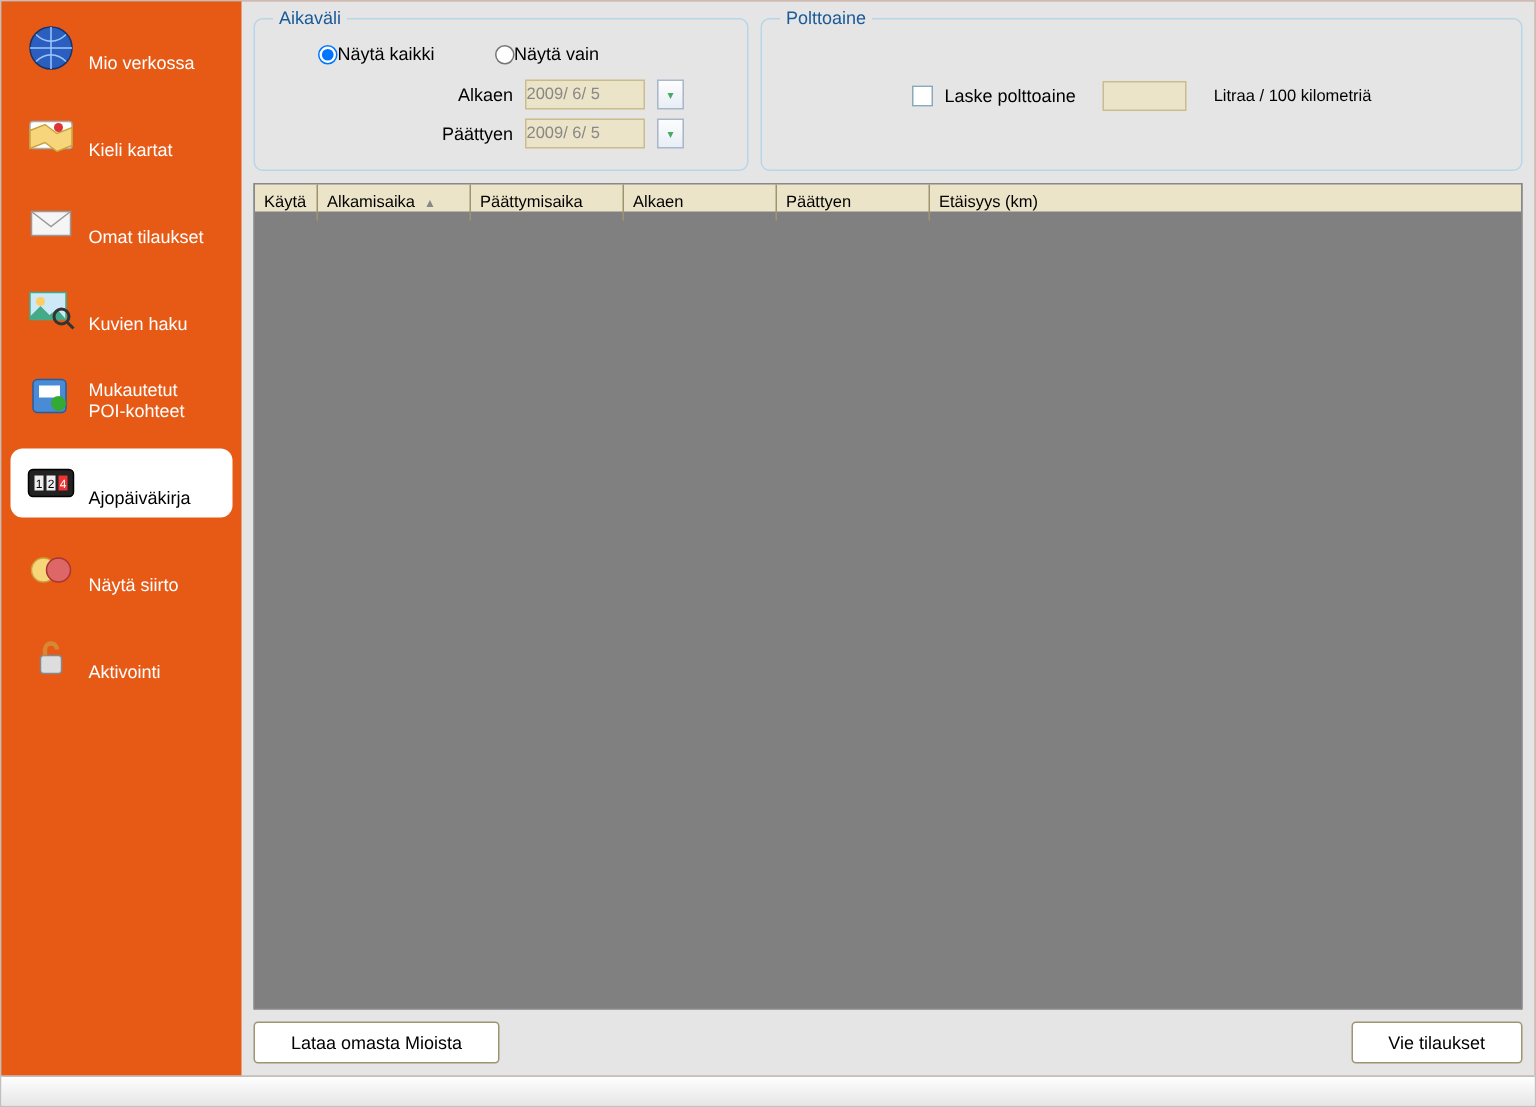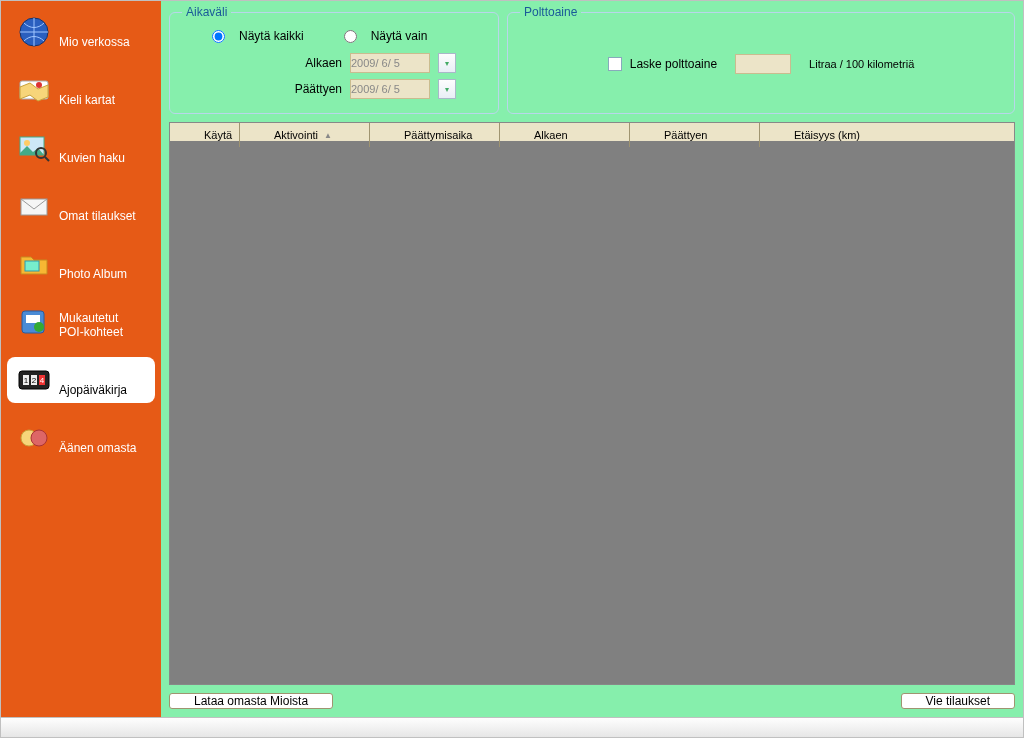--- a/index.html
+++ b/index.html
@@ -9,42 +9,42 @@
 .menubar .menu-item { margin-right: 20px; cursor: pointer; }
 .menubar .spacer { flex: 1; }
 .win-controls { display: flex; gap: 2px; }
 .win-btn { width: 18px; height: 16px; background: linear-gradient(#fdeee0,#f7c39a); border: 1px solid #c77c3f; border-radius: 3px; display: flex; align-items: center; justify-content: center; font-size: 9px; color: #8a4a1f; cursor: pointer; }
 .body { flex: 1; display: flex; background: #e65a16; }
 .sidebar { width: 160px; background: #e65a16; padding-top: 8px; display: flex; flex-direction: column; gap: 12px; }
 .side-item { display: flex; align-items: flex-end; gap: 8px; padding: 6px 10px; color: #fff; font-size: 12px; cursor: pointer; border-radius: 8px; margin: 0 6px; }
 .side-item.active { background: #fff; color: #000; }
 .side-icon { width: 34px; height: 34px; display: flex; align-items: center; justify-content: center; }
 .side-icon svg { width: 34px; height: 34px; }
-.main { flex: 1; background: #86efac; display: flex; flex-direction: column; padding: 4px 8px 8px 8px; }
+.main { flex: 1; background: #e5e5e5; display: flex; flex-direction: column; padding: 4px 8px 8px 8px; }
 .top-row { display: flex; gap: 8px; }
 fieldset { border: 1px solid #b8d6ea; border-radius: 6px; padding: 10px 12px 14px 12px; }
 legend { color: #1a5a99; font-size: 12px; padding: 0 4px; }
 .fs-aikavali { flex: 0 0 330px; }
 .fs-polttoaine { flex: 1; display: flex; align-items: center; justify-content: center; gap: 18px; }
 .radio-row { display: flex; align-items: center; gap: 40px; margin-bottom: 10px; padding-left: 30px; }
-.radio-row label { display: flex; align-items: center; gap: 14px; font-size: 12px; }
+.radio-row label { display: flex; align-items: center; gap: 0; font-size: 12px; }
 .date-row { display: flex; align-items: center; gap: 8px; margin-top: 6px; padding-left: 110px; }
 .date-row .lbl { width: 50px; text-align: right; font-size: 12px; }
 .date-input { width: 80px; height: 20px; background: #ece4c8; border: 1px solid #c9bc8f; color: #888; font-size: 11px; padding: 0 0; display: flex; align-items: center; }
 .date-dd { width: 18px; height: 20px; border: 1px solid #a9b7c9; background: linear-gradient(#fdfdfd,#e8eef6); display: flex; align-items: center; justify-content: center; color: #4a6; font-size: 8px; cursor: pointer; }
 .chk { display: flex; align-items: center; gap: 8px; font-size: 12px; }
 .chkbox { width: 14px; height: 14px; border: 1px solid #8ab; background: #fff; }
 .num-input { width: 56px; height: 20px; background: #ece4c8; border: 1px solid #c9bc8f; }
 .grid-wrap { flex: 1; margin-top: 8px; border: 1px solid #888; background: #808080; display: flex; flex-direction: column; }
 .grid-header { height: 18px; display: flex; background: #ece4c8; }
-.gh-cell { border-right: 1px solid #9f9470; padding: 12px 6px; font-size: 11px; color: #000; display: flex; align-items: center; margin-left: 28px; }
+.gh-cell { border-right: 1px solid #9f9470; padding: 12px 6px; font-size: 11px; color: #000; display: flex; align-items: center; }
 .gh-sort { margin-left: 6px; color: #888; font-size: 8px; }
 .grid-body { flex: 1; }
 .bottom-row { display: flex; gap: 20px; margin-top: 8px; }
-.btn { height: 16px; padding: 0 24px; background: #fff; border: 1px solid #9f9470; border-radius: 3px; font-size: 12px; cursor: pointer; display: flex; align-items: center; justify-content: center; min-width: 140px; }
+.btn { height: 28px; padding: 0 24px; background: #fff; border: 1px solid #9f9470; border-radius: 3px; font-size: 12px; cursor: pointer; display: flex; align-items: center; justify-content: center; min-width: 140px; }
 .bottom-row .spacer { flex: 1; }
 .statusbar { height: 20px; background: linear-gradient(#fefefe,#e6e6e6); border-top: 1px solid #c0c0c0; }
 </style>
 </head>
 <body>
 
 <div class="window">
 
 
   <div class="body">
@@ -65,46 +65,37 @@
               <rect x="3" y="8" width="28" height="18" rx="2" fill="#fff" stroke="#aaa"></rect>
               <path d="M3 14l10-4 8 6 10-4v12l-10 4-8-6-10 4z" fill="#f7d57a" stroke="#c9a23a"></path>
               <circle cx="22" cy="12" r="3" fill="#d33"></circle>
             </svg>
         </span>
         <span>Kieli kartat</span>
       </div>
       <div class="side-item">
         <span class="side-icon">
           <svg viewBox="0 0 34 34">
+              <rect x="4" y="10" width="26" height="16" fill="#f5f5f5" stroke="#999"></rect>
+              <path d="M4 10l13 10 13-10" fill="none" stroke="#999"></path>
+            </svg>
+        </span>
+        <span>Omat tilaukset</span>
+      </div>
+      <div class="side-item">
+        <span class="side-icon">
+          <svg viewBox="0 0 34 34">
               <rect x="3" y="6" width="24" height="18" fill="#cde8f7" stroke="#4a8"></rect>
               <circle cx="10" cy="12" r="3" fill="#fc6"></circle>
               <path d="M3 22l7-7 6 6 5-4 6 7H3z" fill="#4a8"></path>
               <circle cx="24" cy="22" r="5" fill="none" stroke="#333" stroke-width="2"></circle>
               <line x1="28" y1="26" x2="32" y2="30" stroke="#333" stroke-width="2"></line>
             </svg>
         </span>
         <span>Kuvien haku</span>
-      </div>
-      <div class="side-item">
-        <span class="side-icon">
-          <svg viewBox="0 0 34 34">
-              <rect x="4" y="10" width="26" height="16" fill="#f5f5f5" stroke="#999"></rect>
-              <path d="M4 10l13 10 13-10" fill="none" stroke="#999"></path>
-            </svg>
-        </span>
-        <span>Omat tilaukset</span>
-      </div>
-      <div class="side-item">
-        <span class="side-icon">
-          <svg viewBox="0 0 34 34">
-              <path d="M4 10h10l3 3h13v14H4z" fill="#f7b733" stroke="#c78a1f"></path>
-              <rect x="8" y="14" width="14" height="10" fill="#7ec" stroke="#39a"></rect>
-            </svg>
-        </span>
-        <span>Photo Album</span>
       </div>
       <div class="side-item">
         <span class="side-icon">
           <svg viewBox="0 0 34 34">
               <rect x="5" y="6" width="22" height="22" rx="3" fill="#4a8bd6" stroke="#2a5a9c"></rect>
               <rect x="9" y="10" width="14" height="8" fill="#fff"></rect>
               <circle cx="22" cy="22" r="5" fill="#3a3"></circle>
             </svg>
         </span>
         <span>Mukautetut POI-kohteet</span>
@@ -123,21 +114,30 @@
         </span>
         <span>Ajopäiväkirja</span>
       </div>
       <div class="side-item">
         <span class="side-icon">
           <svg viewBox="0 0 34 34">
               <circle cx="12" cy="17" r="8" fill="#f7d57a" stroke="#c9a23a"></circle>
               <circle cx="22" cy="17" r="8" fill="#d66" stroke="#a33"></circle>
             </svg>
         </span>
-        <span>Äänen omasta</span>
+        <span>Näytä siirto</span>
+      </div>
+      <div class="side-item">
+        <span class="side-icon">
+          <svg viewBox="0 0 34 34">
+              <rect x="10" y="16" width="14" height="12" rx="2" fill="#ddd" stroke="#888"></rect>
+              <path d="M13 16v-4a4 4 0 018 0" fill="none" stroke="#d88733" stroke-width="3"></path>
+            </svg>
+        </span>
+        <span>Aktivointi</span>
       </div>
     </div>
 
     <div class="main">
       <div class="top-row">
 
         <fieldset class="fs-aikavali">
           <legend>Aikaväli</legend>
           <div class="radio-row">
             <label>
@@ -170,21 +170,21 @@
           <span class="num-input"></span>
           <span>Litraa / 100 kilometriä</span>
         </fieldset>
 
       </div>
 
       <div class="grid-wrap">
         <div class="grid-header">
           <div class="gh-cell" style="width:42px">Käytä</div>
           <div class="gh-cell" style="width:102px">
-            <span>Aktivointi</span>
+            <span>Alkamisaika</span>
             <span class="gh-sort">▲</span>
           </div>
           <div class="gh-cell" style="width:102px">Päättymisaika</div>
           <div class="gh-cell" style="width:102px">Alkaen</div>
           <div class="gh-cell" style="width:102px">Päättyen</div>
           <div class="gh-cell" style="width:104px;border-right:none">Etäisyys (km)</div>
         </div>
         <div class="grid-body"></div>
       </div>
 

